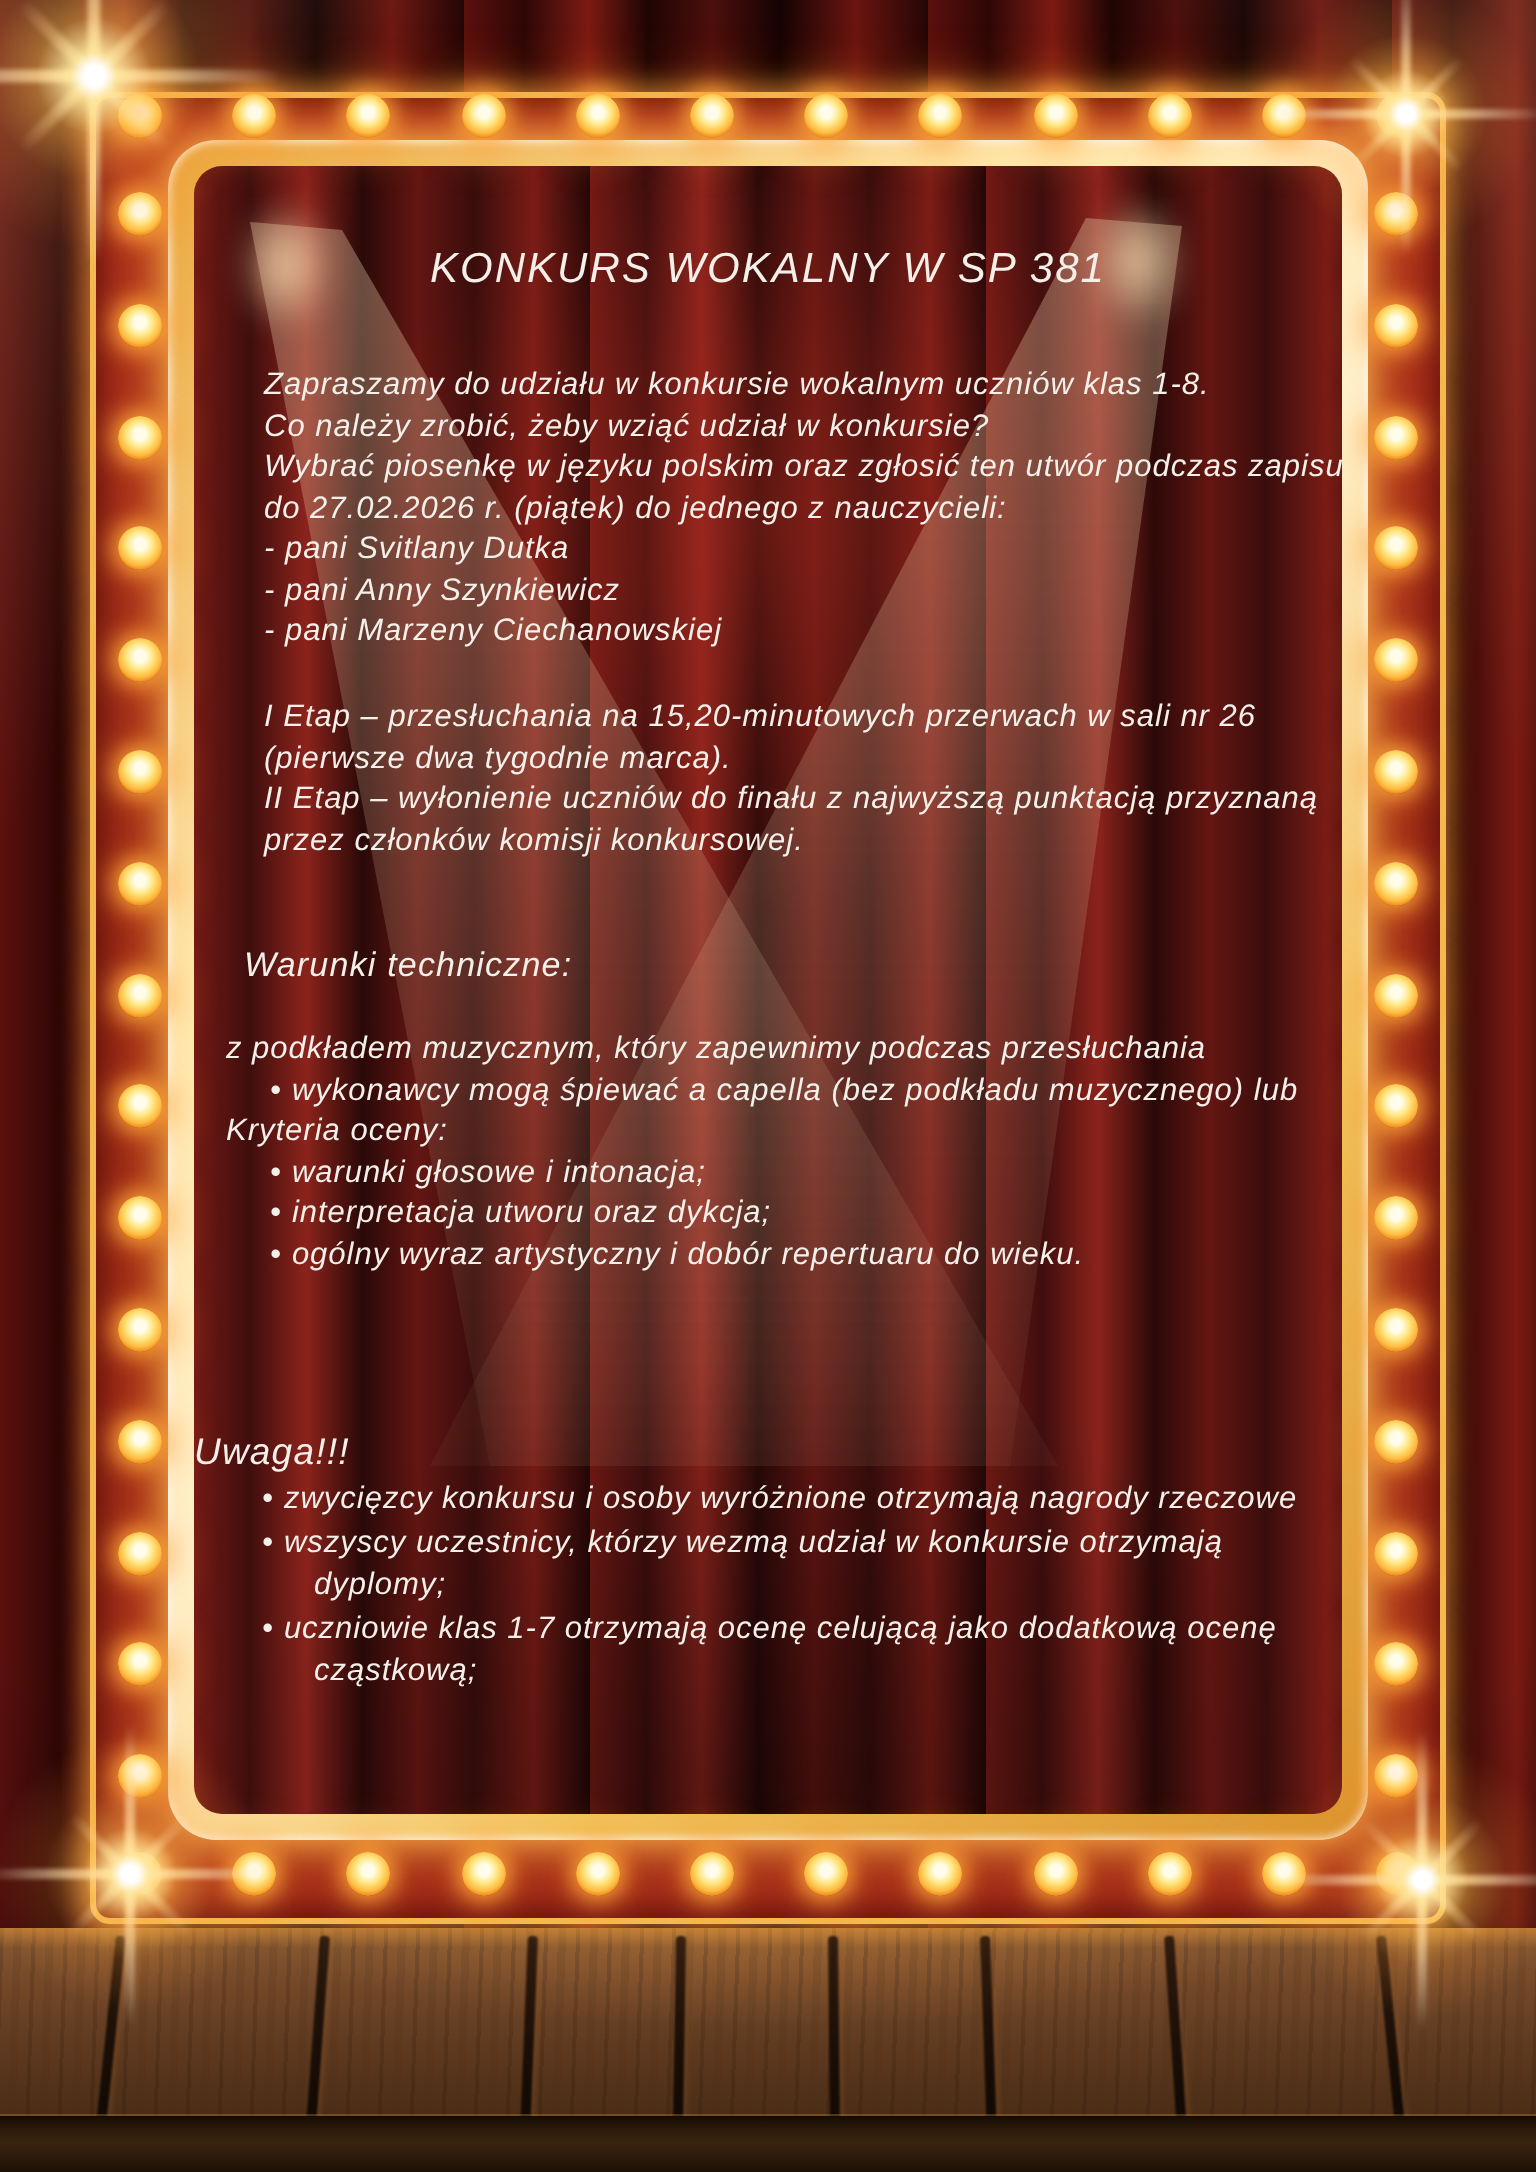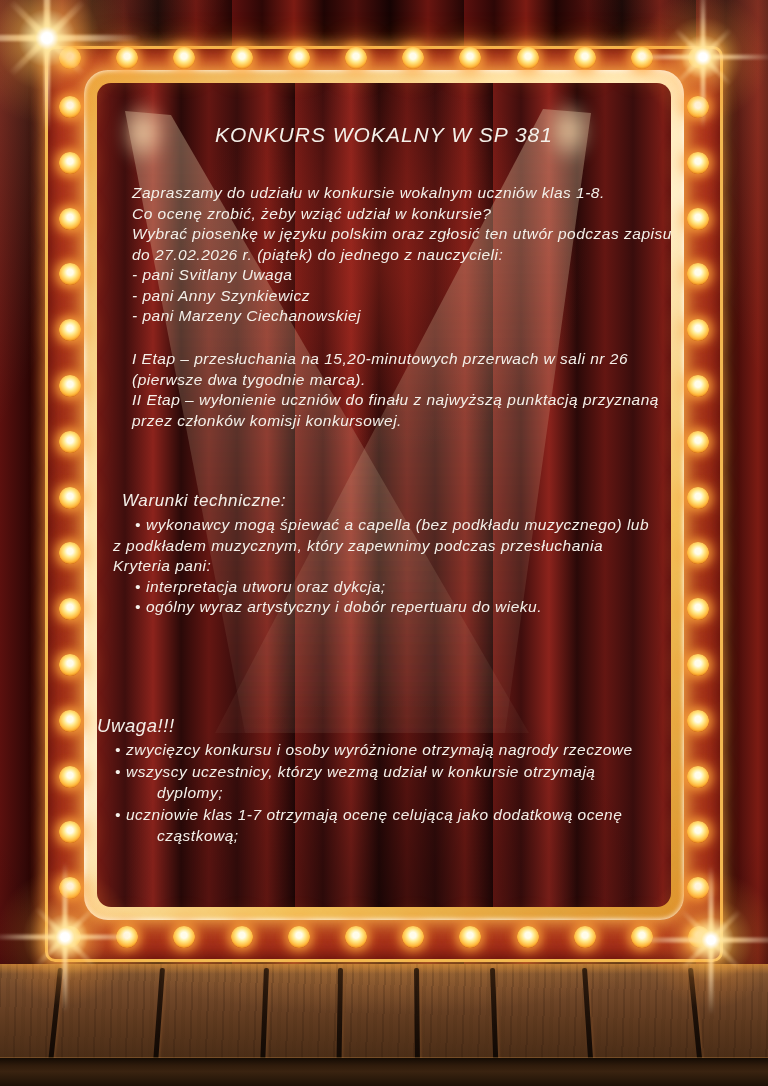--- a/index.html
+++ b/index.html
@@ -50,30 +50,30 @@
     background:radial-gradient(closest-side, rgba(246,211,164,.88), rgba(246,211,164,0));}
   .beam{position:absolute;inset:0;filter:blur(9px);pointer-events:none;
     background:linear-gradient(180deg, rgba(240,214,176,.36), rgba(240,214,176,.13) 55%, rgba(240,214,176,0) 90%);}
   .beam.l{clip-path:polygon(28px 28px, 74px 32px, 432px 650px, 148px 650px);}
   .beam.r{clip-path:polygon(446px 26px, 494px 30px, 408px 650px, 118px 650px);}
   
   .txt{position:absolute;left:0;right:0;color:#f4f0e9;font-style:italic;z-index:3;}
   .title{top:40px;text-align:center;font-size:21px;letter-spacing:1px;}
   .intro{top:100px;}
   .stages{top:266px;}
-  .tech-heading{top:408px;font-size:17px;letter-spacing:.6px;padding-left:25px;}
+  .tech-heading{top:390px;font-size:17px;letter-spacing:.6px;padding-left:25px;}
   .tech{top:432px;}
   .notice-heading{top:632px;text-align:left;font-size:18.5px;letter-spacing:.6px;}
   .notice-list{top:656px;}
   .line{font-size:15.5px;letter-spacing:.5px;line-height:20.5px;white-space:nowrap;}
   .intro .line,.stages .line{padding-left:35px;}
   .tech .line.plain{padding-left:16px;}
   .tech .line.bullet{padding-left:38px;}
   .notice-list .line{line-height:21.6px;}
-  .notice-list .line.bullet{padding-left:18px;}
+  .notice-list .line.bullet{padding-left:34px;}
   .notice-list .line.cont{padding-left:60px;}
   .dot{margin-right:5px;}
   
   .bulb{
     position:absolute;width:22px;height:22px;margin:-11px 0 0 -11px;border-radius:50%;
     background:radial-gradient(circle at 50% 42%, #fffce9 0 18%, #ffe887 38%, #ffb93e 62%, #e07912 80%, rgba(150,60,10,.25) 90%, rgba(0,0,0,0) 97%);
     box-shadow:0 0 10px 3px rgba(255,170,60,.8), 0 0 22px 9px rgba(255,140,40,.33);
     z-index:2;pointer-events:none;
   }
   
@@ -124,41 +124,42 @@
 
       <div class="glow l"></div>
       <div class="glow r"></div>
       <div class="beam l"></div>
       <div class="beam r"></div>
 
       <div class="txt title">KONKURS WOKALNY W SP 381</div>
 
       <div class="txt intro">
           <div class="line plain">Zapraszamy do udziału w konkursie wokalnym uczniów klas 1-8.</div>
-          <div class="line plain">Co ocenę zrobić, żeby wziąć udział w konkursie?</div>
+          <div class="line plain">Co należy zrobić, żeby wziąć udział w konkursie?</div>
           <div class="line plain">Wybrać piosenkę w języku polskim oraz zgłosić ten utwór podczas zapisu</div>
           <div class="line plain">do 27.02.2026 r. (piątek) do jednego z nauczycieli:</div>
-          <div class="line plain">- pani Svitlany Uwaga</div>
+          <div class="line plain">- pani Svitlany Dutka</div>
           <div class="line plain">- pani Anny Szynkiewicz</div>
           <div class="line plain">- pani Marzeny Ciechanowskiej</div>
         </div>
 
       <div class="txt stages">
           <div class="line plain">I Etap – przesłuchania na 15,20-minutowych przerwach w sali nr 26</div>
           <div class="line plain">(pierwsze dwa tygodnie marca).</div>
           <div class="line plain">II Etap – wyłonienie uczniów do finału z najwyższą punktacją przyznaną</div>
           <div class="line plain">przez członków komisji konkursowej.</div>
         </div>
 
       <div class="txt tech-heading">Warunki techniczne:</div>
 
       <div class="txt tech">
+          <div class="line plain">z podkładem muzycznym, który zapewnimy podczas przesłuchania</div>
           <div class="line bullet"><span class="dot">•</span>wykonawcy mogą śpiewać a capella (bez podkładu muzycznego) lub</div>
-          <div class="line plain">z podkładem muzycznym, który zapewnimy podczas przesłuchania</div>
-          <div class="line plain">Kryteria pani:</div>
+          <div class="line plain">Kryteria oceny:</div>
+          <div class="line bullet"><span class="dot">•</span>warunki głosowe i intonacja;</div>
           <div class="line bullet"><span class="dot">•</span>interpretacja utworu oraz dykcja;</div>
           <div class="line bullet"><span class="dot">•</span>ogólny wyraz artystyczny i dobór repertuaru do wieku.</div>
         </div>
 
       <div class="txt notice-heading">Uwaga!!!</div>
 
       <div class="txt notice-list">
           <div class="line bullet"><span class="dot">•</span>zwycięzcy konkursu i osoby wyróżnione otrzymają nagrody rzeczowe</div>
           <div class="line bullet"><span class="dot">•</span>wszyscy uczestnicy, którzy wezmą udział w konkursie otrzymają</div>
           <div class="line cont">dyplomy;</div>

